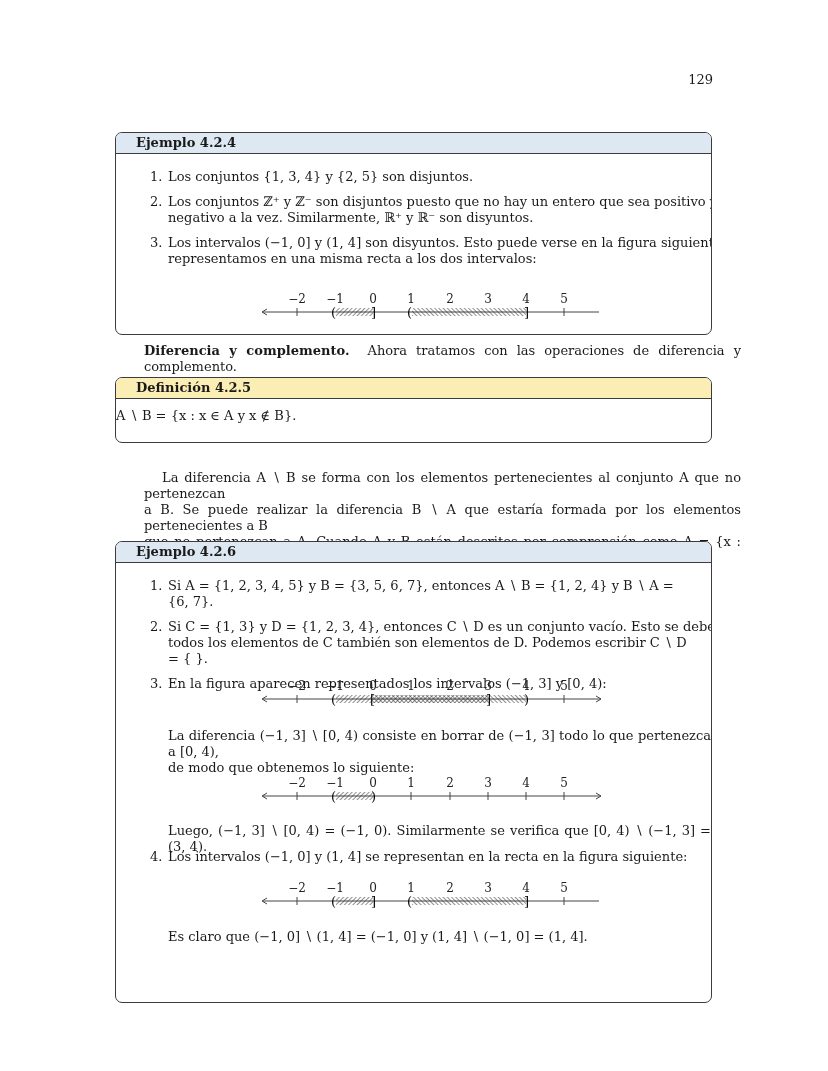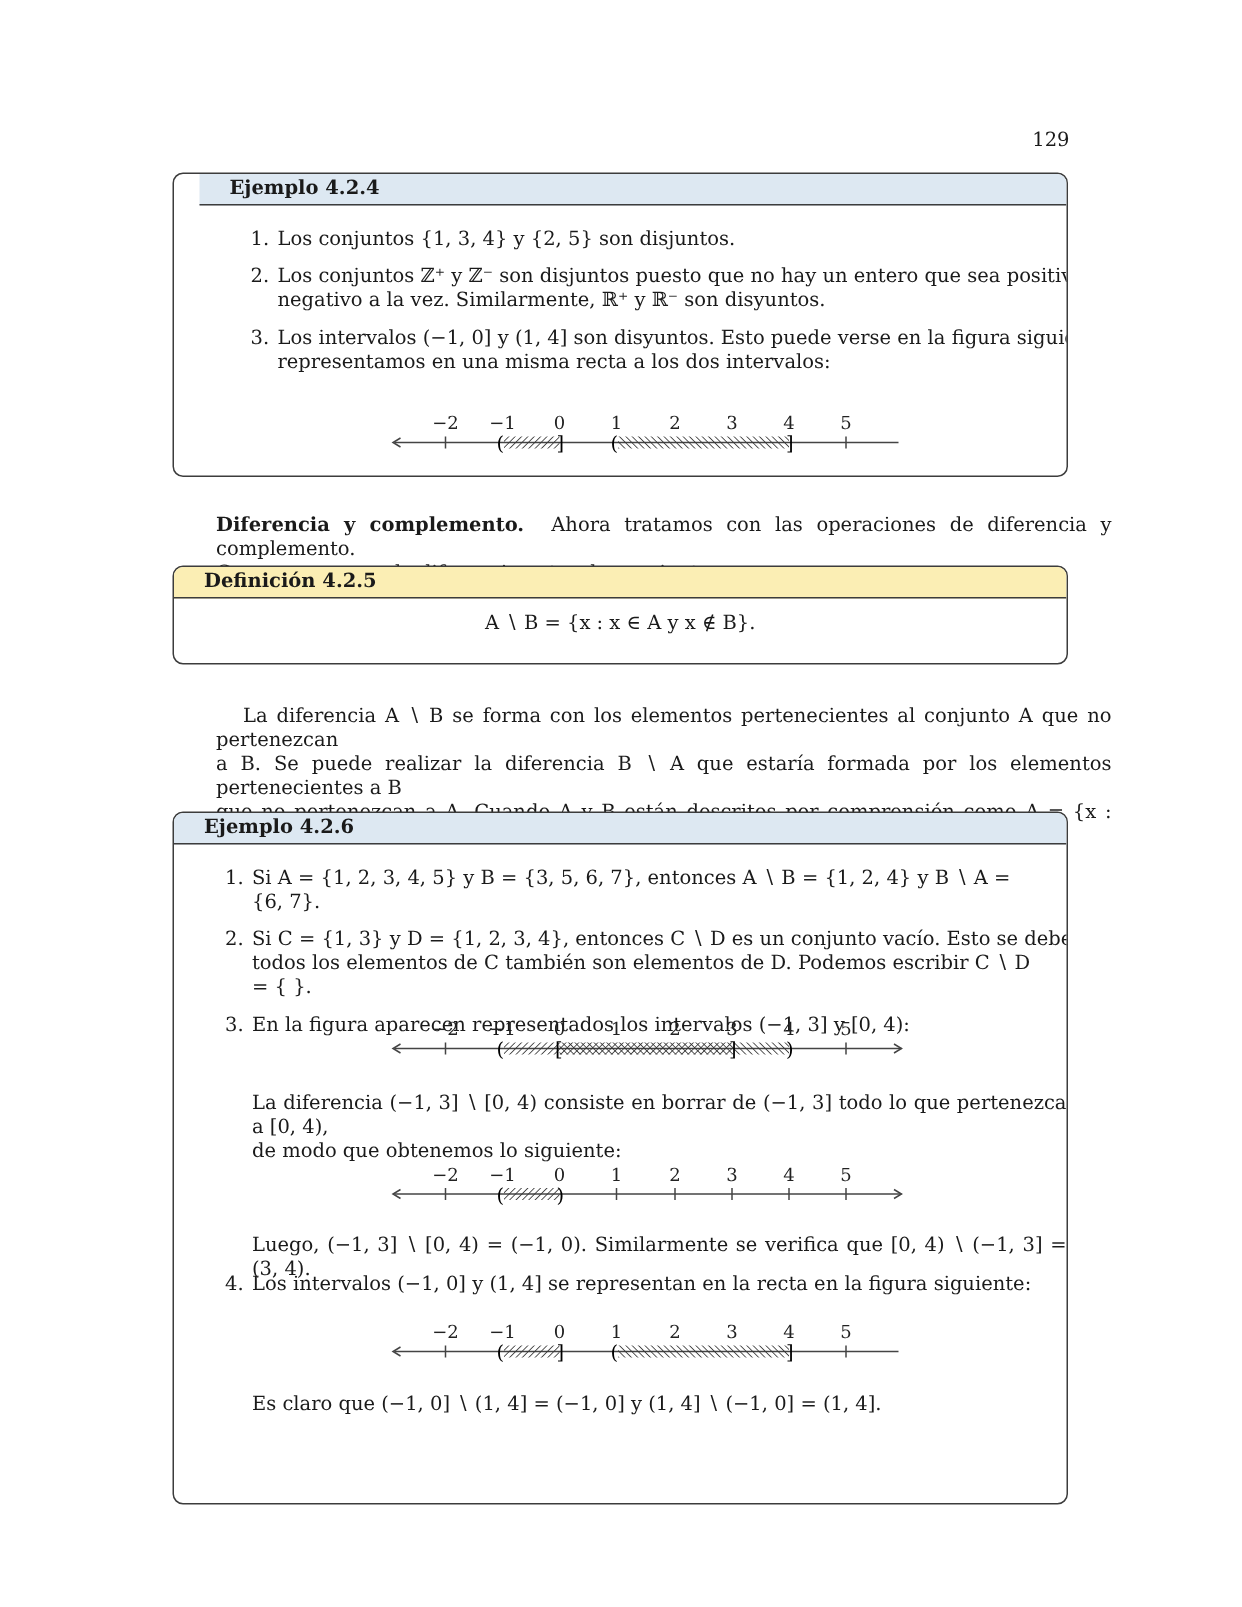--- a/index.html
+++ b/index.html
@@ -1,35 +1,35 @@
 <!DOCTYPE html>
 <html><head>
   <meta charset="utf-8">
   <style>
     html, body { margin:0; padding:0; background:#ffffff; }
     body { width:828px; height:1071px; position:relative; font-family:"DejaVu Serif","Liberation Serif",serif; color:#1a1a1a; overflow:hidden; }
-    .page-num { position:absolute; top:86px; right:115px; font-size:13px; }
+    .page-num { position:absolute; top:72px; right:115px; font-size:13px; }
     .box { position:absolute; left:115px; width:597px; border:1.5px solid #3c3c3c; border-radius:7px; background:#fff; box-sizing:border-box; overflow:hidden; }
     .box-head { height:20px; line-height:20px; padding-left:20px; font-weight:bold; font-size:13px; border-bottom:1.5px solid #3c3c3c; }
     .head-blue { background:#dde8f2; }
     .head-yellow { background:#fbeeb4; }
     .list { margin:0; padding:0 0 0 52px; font-size:13px; line-height:16px; }
     .li { position:relative; margin-bottom:9px; padding-right:18px; }
     .li .num { position:absolute; left:-18px; top:0; }
     .para { font-size:13px; line-height:16px; text-align:justify; }
     .nl { display:block; margin:0 auto; }
     .absp { position:absolute; left:100px; width:597px;margin-left:44px; }
-    .center { text-align:center; }
+    .center { text-align:left; }
   </style>
 </head>
 <body>
 
 <div class="page-num">129</div>
 
-<div class="box" style="top:115px;height:203px;padding-left:17px;">
+<div class="box" style="top:132px;height:203px;">
   <div class="box-head head-blue">Ejemplo 4.2.4</div>
   <div class="list" style="padding-top:15px;">
     <div class="li">
       <span class="num">1.</span>
       <span>Los conjuntos {1, 3, 4} y {2, 5} son disjuntos.</span>
     </div>
     <div class="li">
       <span class="num">2.</span>
       <span style="display:block;white-space:nowrap;">Los conjuntos ℤ⁺ y ℤ⁻ son disjuntos puesto que no hay un entero que sea positivo y</span>
       <span style="display:block;">negativo a la vez. Similarmente, ℝ⁺ y ℝ⁻ son disyuntos.</span>

